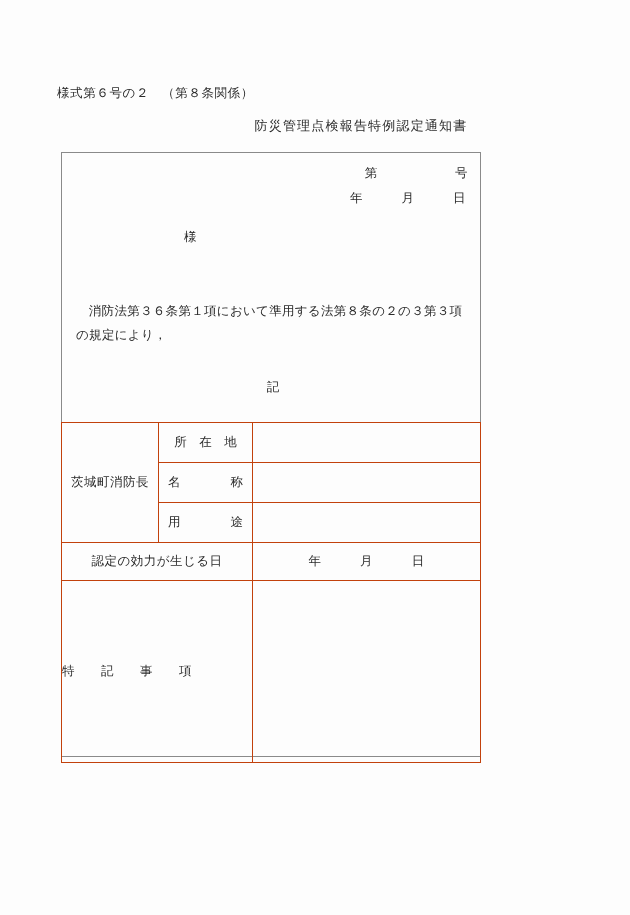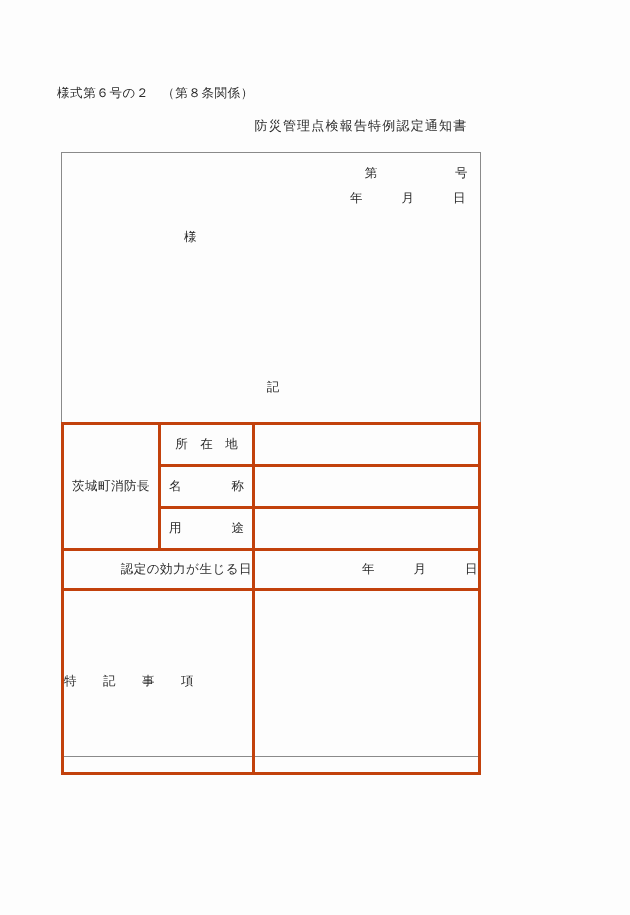--- a/index.html
+++ b/index.html
@@ -153,21 +153,21 @@
     position: absolute;
     left: -1px;
     right: -1px;
     top: 269px;
     bottom: -1px;
     border-collapse: collapse;
     table-layout: fixed;
     width: calc(100% + 2px);
   }
   .form-table td {
-    border: 3px solid #c2410c;
+    border: 1px solid #c2410c;
     font-size: 12.5px;
     padding: 0;
     vertical-align: middle;
     background: transparent;
   }
 
   .col-a { width: 97px; }
   .col-b { width: 94px; }
   .col-c { width: auto; }
 
@@ -176,21 +176,21 @@
     letter-spacing: 0.5px;
     white-space: pre;
   }
   .cell-label-spaced {
     text-align: center;
     white-space: pre;
   }
   .cell-blank { }
 
   .row-subject td { height: 39px; }
-  .row-effective td { height: 37px; text-align: right; }
+  .row-effective td { height: 37px; }
   .row-remarks td { height: 181px; }
 
   .remarks-label {
     text-align: left;
     white-space: pre;
     letter-spacing: 0.5px;
   }
 
   .effective-value {
     text-align: center;
@@ -213,20 +213,21 @@
     <div class="upper">
 
       <div class="doc-number">第　　　　　　号</div>
 
       <div class="doc-date">年　　　月　　　日</div>
 
       <div class="addressee">様</div>
 
 
       <div class="body-text">
+        <p>　消防法第３６条第１項において準用する法第８条の２の３第３項の規定により，</p>
       </div>
 
       <div class="ki-mark">記</div>
     </div>
 
     <table class="form-table">
       <colgroup>
         <col class="col-a">
         <col class="col-b">
         <col class="col-c">

